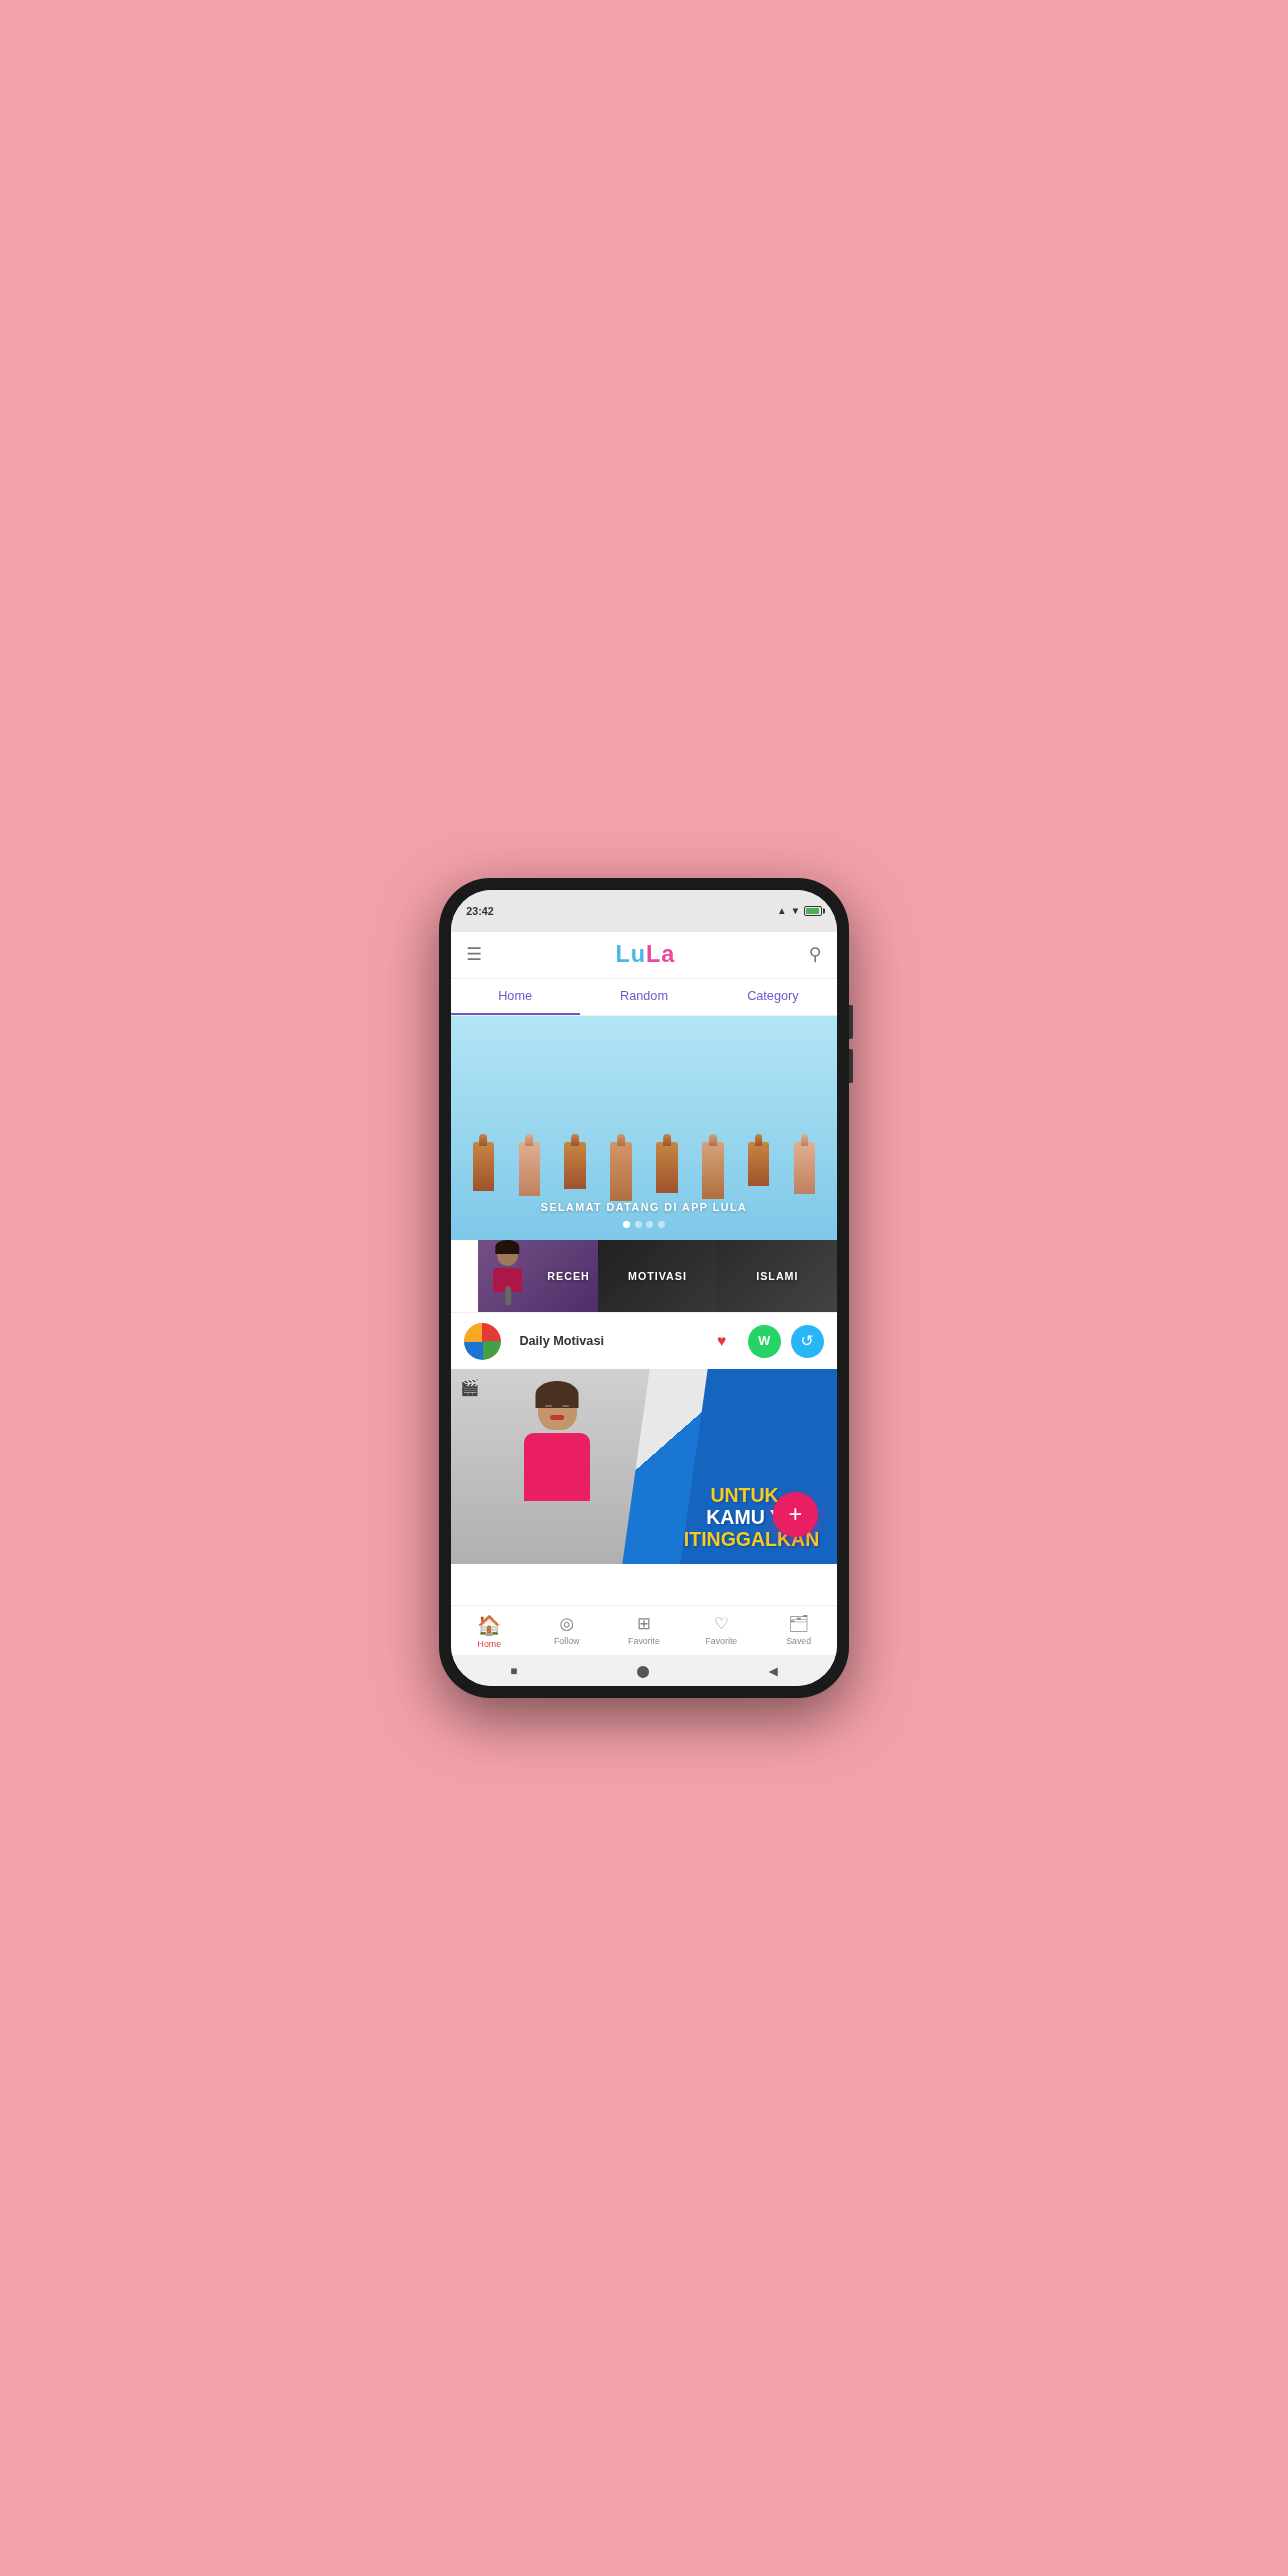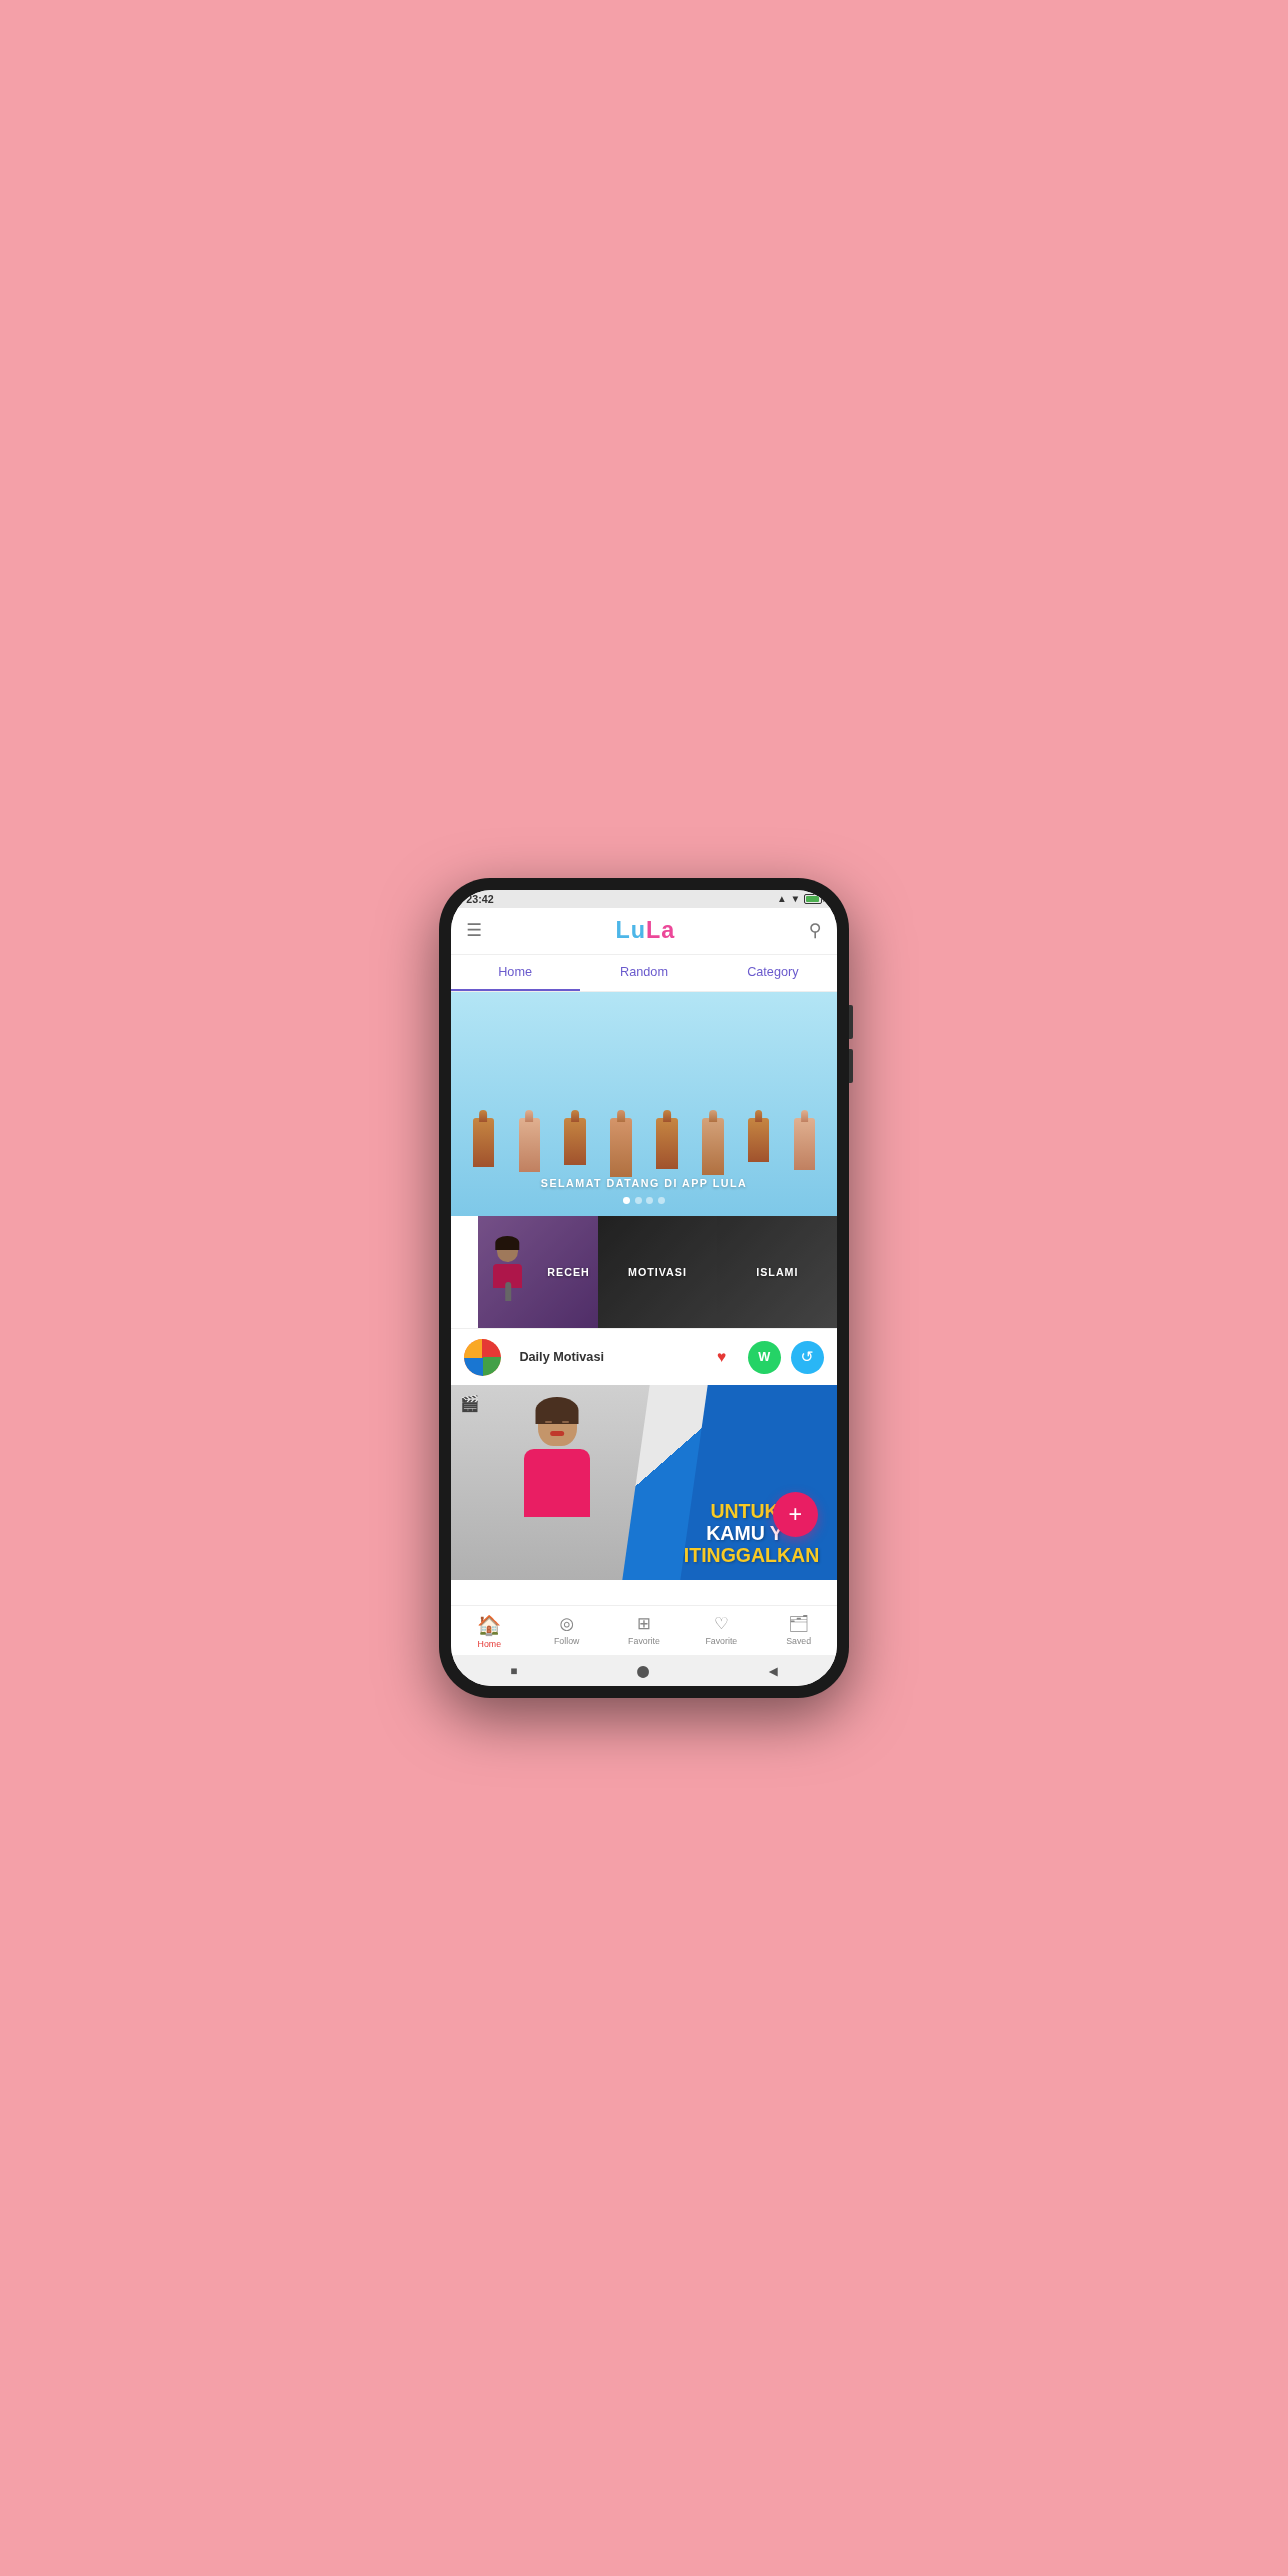--- a/index.html
+++ b/index.html
@@ -26,21 +26,21 @@
       background: #fff;
       border-radius: 41px;
       overflow: hidden;
       display: flex;
       flex-direction: column;
       position: relative;
     }
     
     .phone-top-bar {
       background: #e8e8e8;
-      height: 18px;
+      height: 42px;
       display: flex;
       align-items: center;
       justify-content: space-between;
       padding: 0 15.6px;
       flex-shrink: 0;
     }
     .status-time {
       font-size: 10.7px;
       font-weight: 600;
       color: #333;
@@ -209,21 +209,21 @@
       transform: translateX(-50%);
       width: 7.8px;
       height: 11.7px;
       background: inherit;
       border-radius: 3.9px 3.9px 0 0;
     }
     
     .category-row {
       display: flex;
       gap: 0;
-      height: 112px;
+      height: 72px;
       flex-shrink: 0;
       padding-left: 27px;
     }
     .cat-item {
       flex: 1;
       position: relative;
       overflow: hidden;
       display: flex;
       align-items: center;
       justify-content: center;

